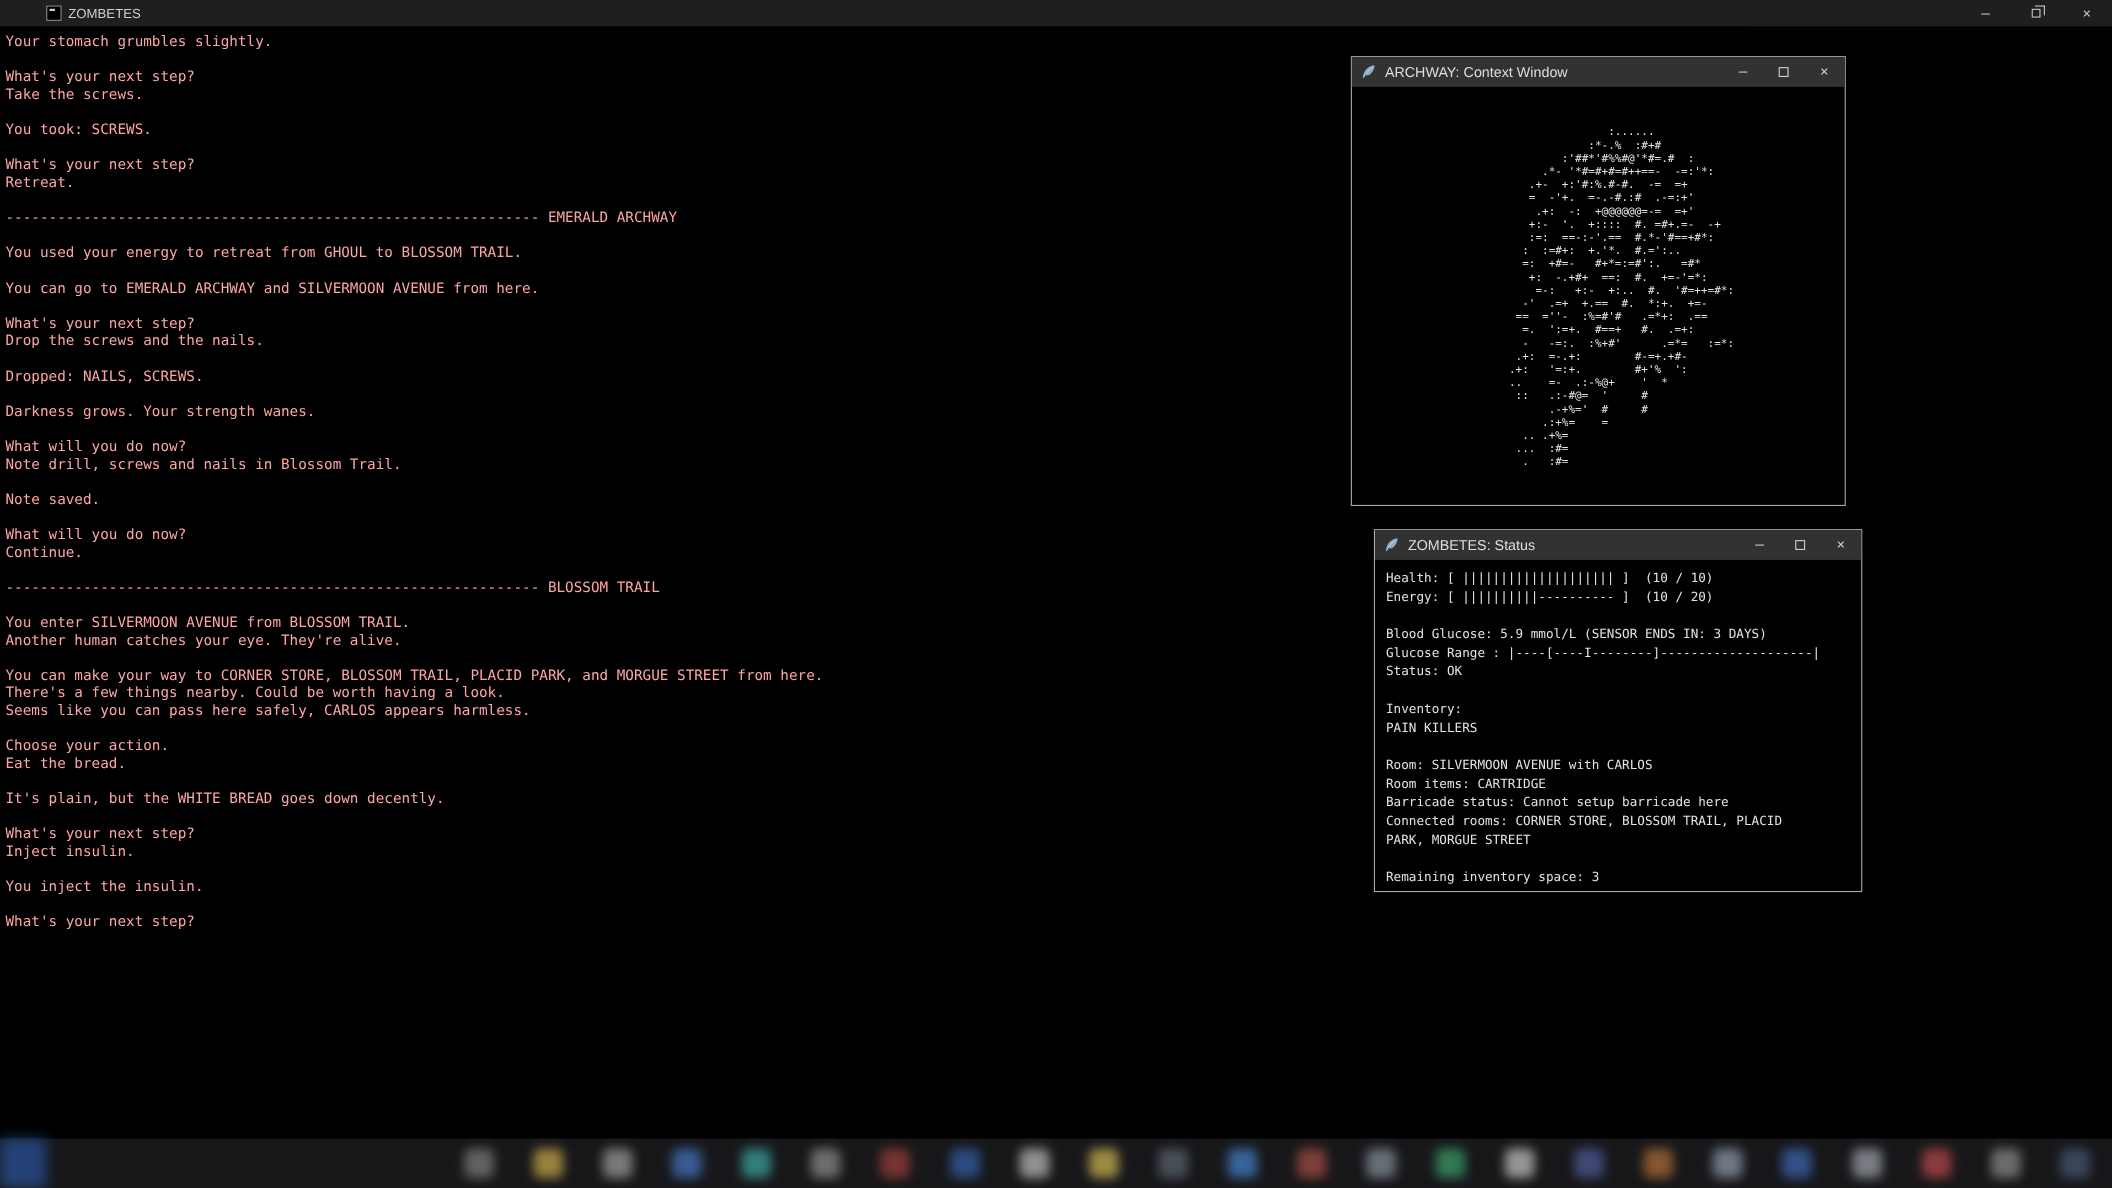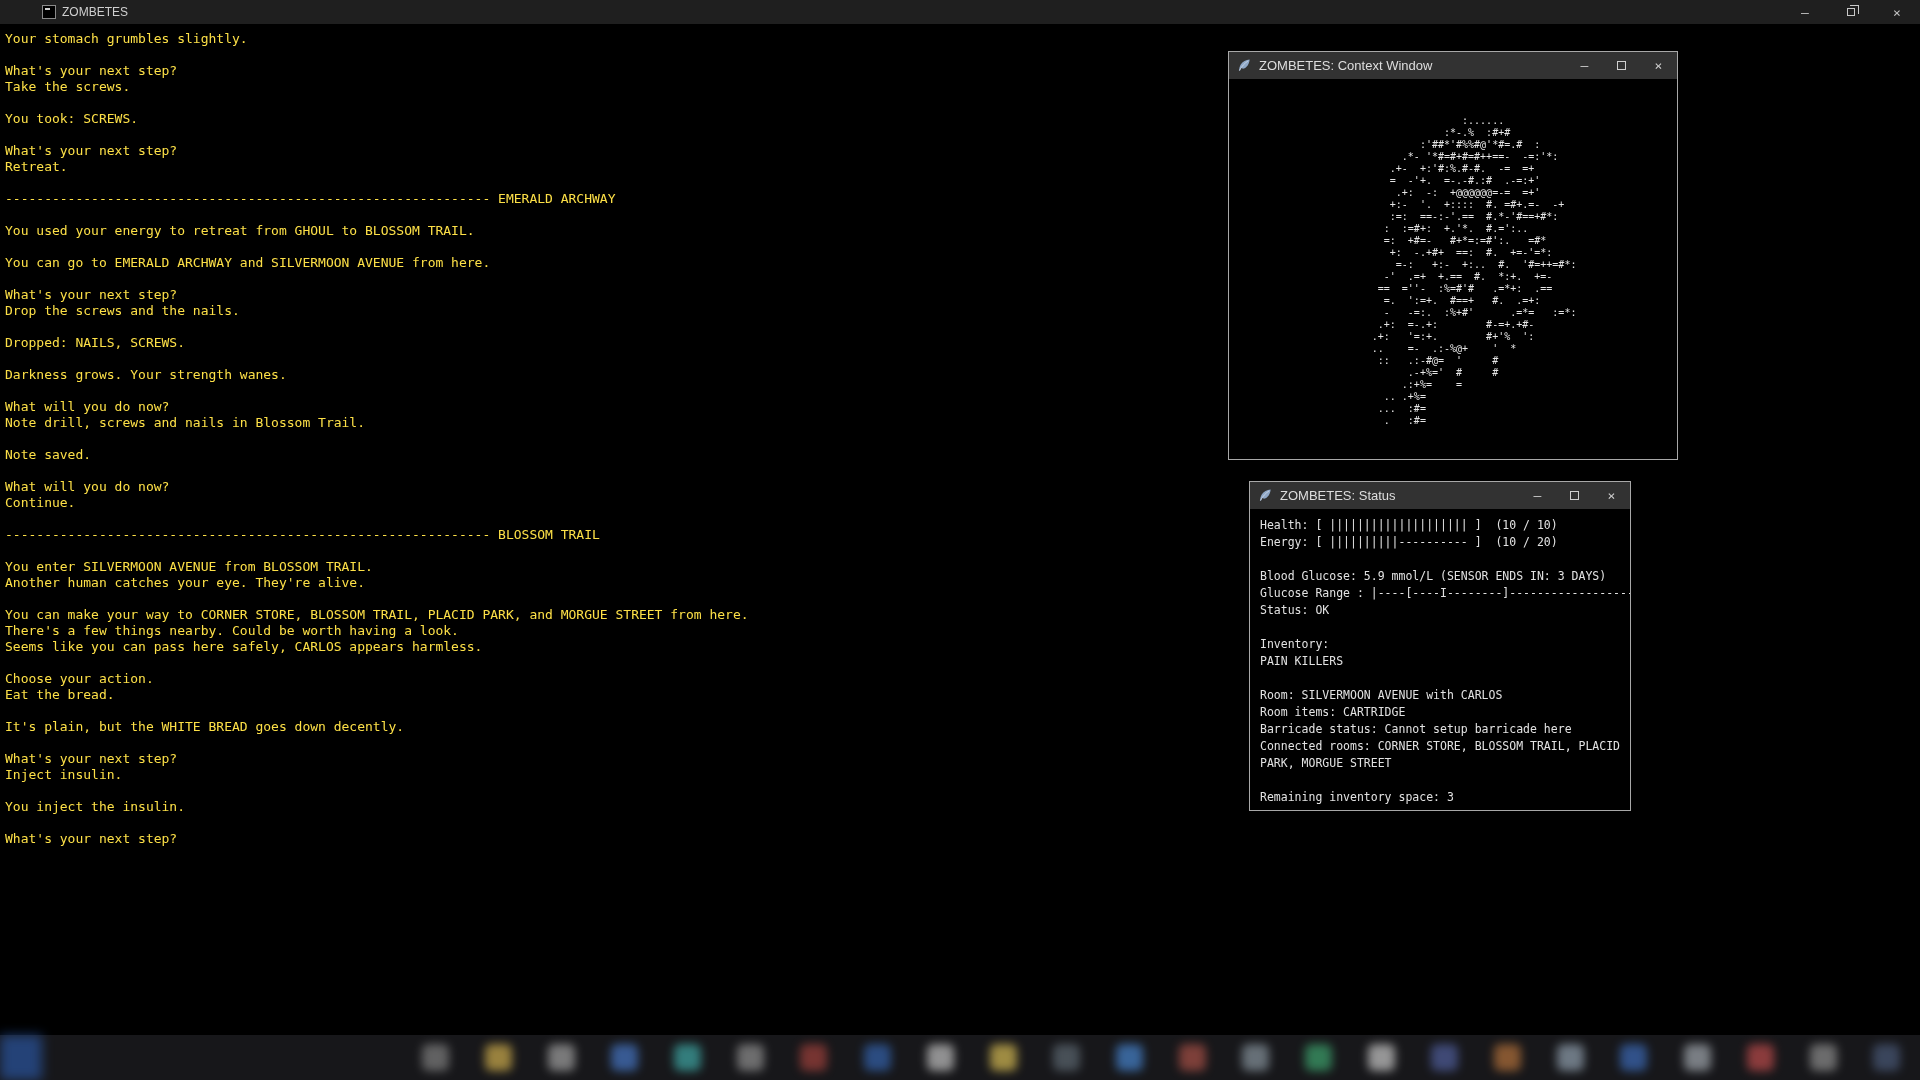--- a/index.html
+++ b/index.html
@@ -27,21 +27,21 @@
     color:#c8c8c8; font-size:13px; cursor:default; font-family:"DejaVu Sans Mono", monospace;
   }
   .restore { width:8px; height:8px; border:1px solid #c8c8c8; position:relative; }
   .restore::after {
     content:""; position:absolute; left:2px; top:-4px; width:8px; height:8px;
     border-top:1px solid #c8c8c8; border-right:1px solid #c8c8c8;
   }
 
   .terminal {
     position:absolute; left:0; top:24px; width:1588px; height:1011px;
-    background:#000; color:#fde047; padding:7px 0 0 5px;
+    background:#000; color:#fca5a5; padding:7px 0 0 5px;
     font:13px/16px "DejaVu Sans Mono", monospace; white-space:pre;
   }
 
   
   .float-win {
     position:absolute; background:#000; border:1px solid #a8a8a8;
   }
   .fw-titlebar {
     height:27px; background:#323232; display:flex; align-items:center;
     color:#dedede; font-size:13px;
@@ -54,21 +54,21 @@
   }
   .maxbox { width:9px; height:9px; border:1px solid #d0d0d0; }
 
   .context-window { left:1228px; top:51px; width:450px; height:409px; }
   .art-body { height:381px; display:flex; justify-content:center; }
   .art {
     margin-top:36px; color:#e6e6e6;
     font:10px/12px "DejaVu Sans Mono", monospace; white-space:pre;
   }
 
-  .status-window { left:1249px; top:481px; width:382px; height:330px; }
+  .status-window { left:1249px; top:481px; width:444px; height:330px; }
   .status-body { height:302px; overflow:hidden; }
   .status-text {
     padding:8px 10px; color:#e2e2e2;
     font:11.5px/17px "DejaVu Sans Mono", monospace; white-space:pre;
   }
 
   
   .taskbar {
     position:absolute; left:0; top:1035px; width:1920px; height:45px;
     background:#17171a; display:flex; align-items:center;
@@ -154,21 +154,21 @@
 What's your next step?</pre>
 
 <div class="float-win context-window">
   <div class="fw-titlebar">
     <span class="feather">
       <svg width="15" height="15" viewBox="0 0 16 16">
         <path d="M13.5 1.5c-4 .3-7.5 2.2-9.5 5.5-1.2 2-1.7 4.2-1.8 6.4l1.2-.1c.2-1 .5-2 1-3 .3.5.8.9 1.5 1 1.3.2 2.8-.4 4-1.6 2.3-2.3 3.4-5.4 3.6-8.2z" fill="#8fa8c8"></path>
         <path d="M2.5 13.5c2.5-4.5 5.5-8 9.5-10.5" stroke="#d6dde9" stroke-width="0.8" fill="none"></path>
       </svg>
     </span>
-    <span class="fw-title">ZOMBETES: Context Window</span>
+    <span class="fw-title">ARCHWAY: Context Window</span>
     <div class="fw-controls">
       <span class="fwc">–</span>
       <span class="fwc">
           <span class="maxbox"></span>
         </span>
       <span class="fwc">×</span>
     </div>
   </div>
   <div class="art-body">
     <pre class="art">                      :......

